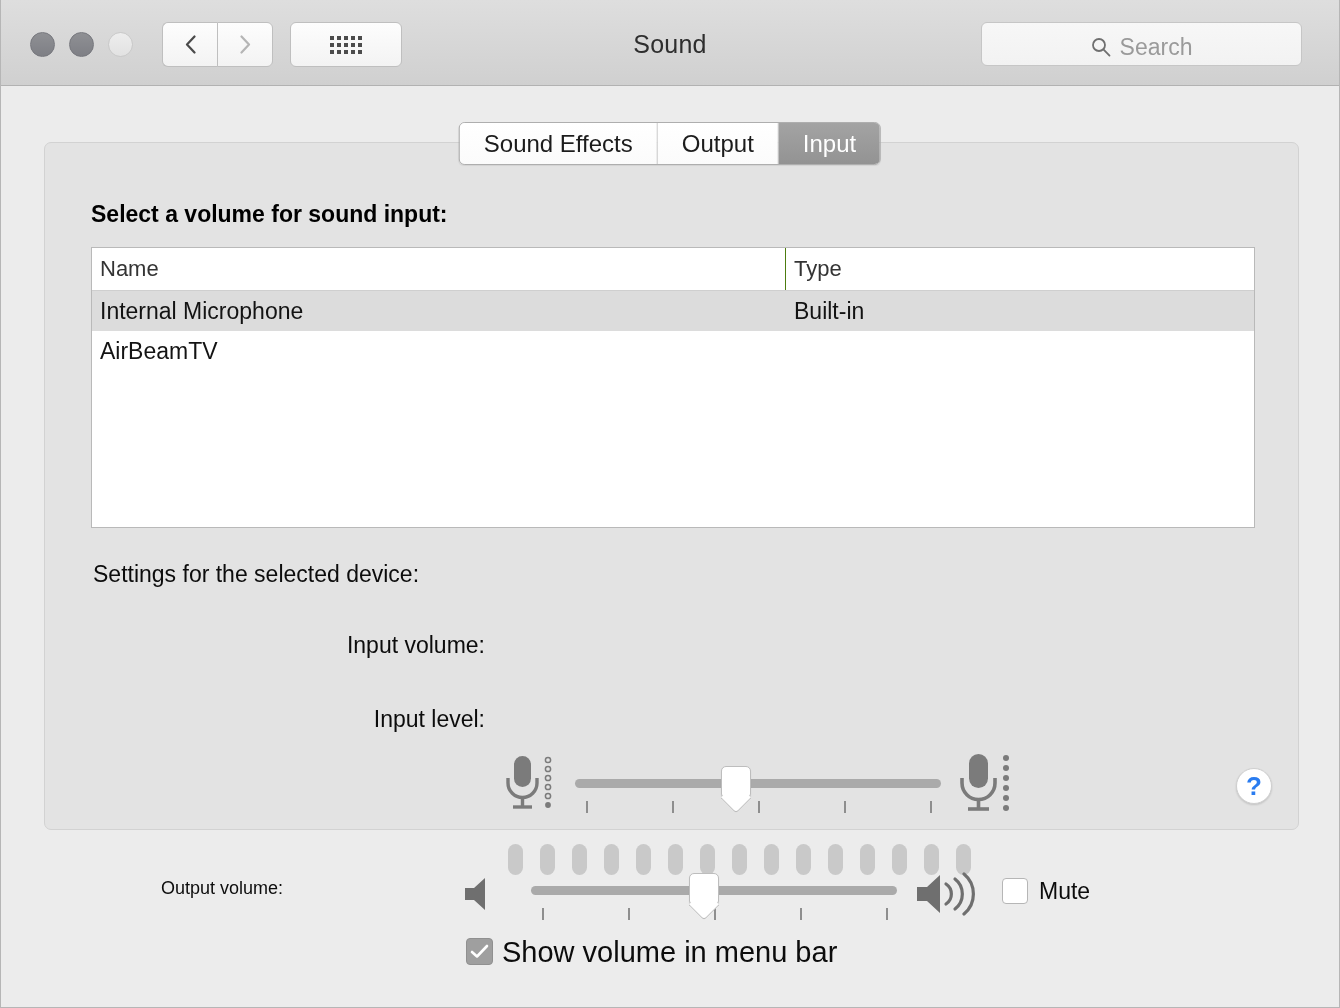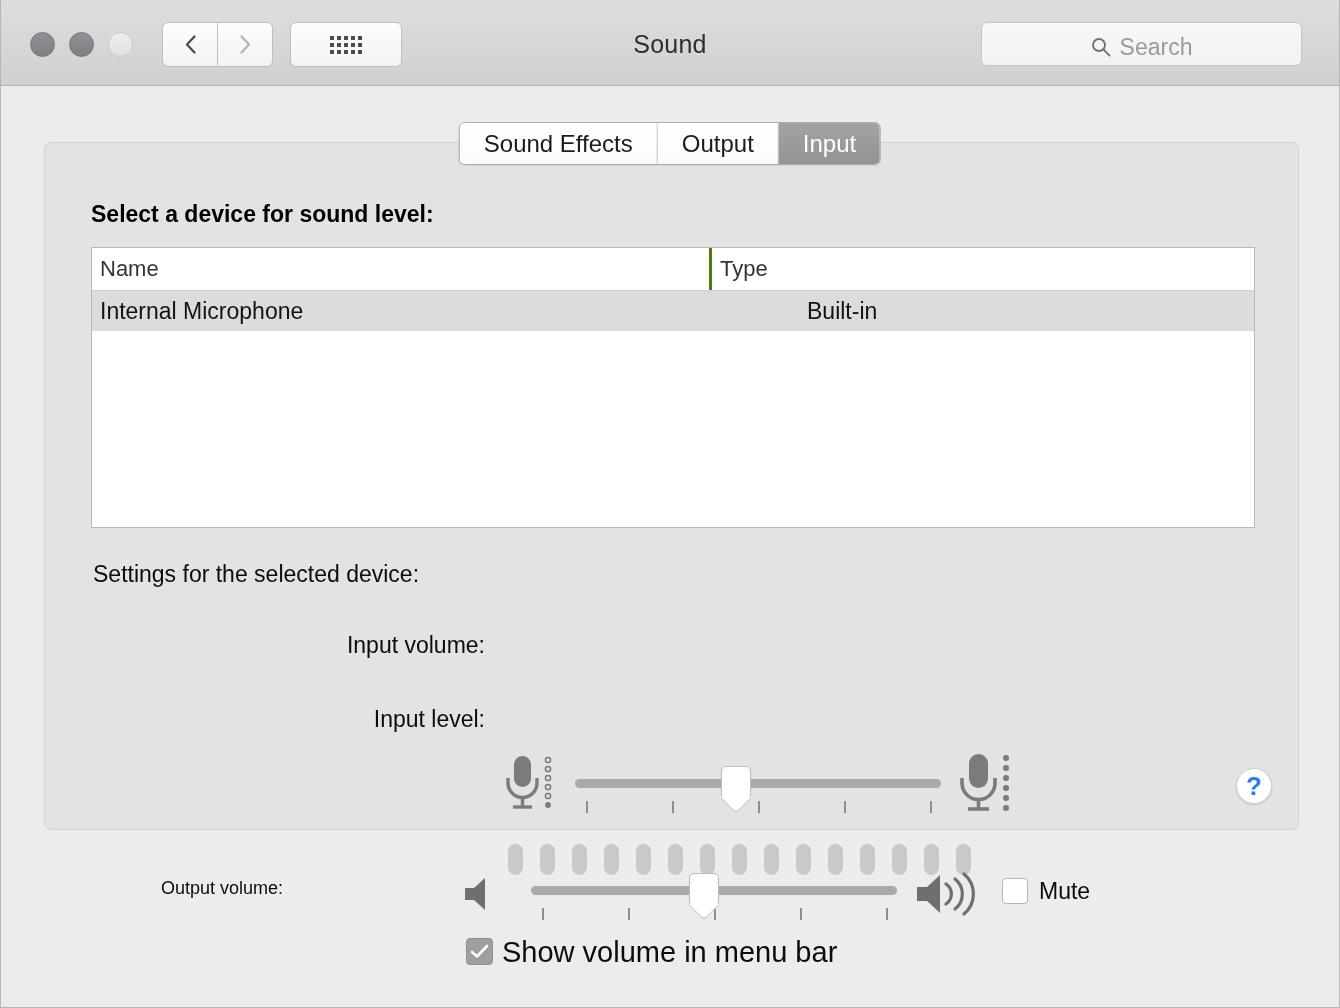--- a/index.html
+++ b/index.html
@@ -206,28 +206,27 @@
     border-bottom: 1px solid #cfcfcf;
   }
   .th {
     font-size: 22px;
     color: #343434;
     display: flex;
     align-items: center;
     padding-left: 8px;
     box-sizing: border-box;
   }
-  .th.name { width: 620px; border-right: 3px solid #4d7c0f; }
+  .th.name { width: 694px; border-right: 1px solid #4d7c0f; }
   .th.type { flex: 1; }
 
   .trow {
     display: flex;
     height: 40px;
     align-items: center;
-    gap: 13px;
   }
   .trow.selected { background: #dcdcdc; }
   .td {
     font-size: 23px;
     color: #131313;
     padding-left: 8px;
     box-sizing: border-box;
     display: flex;
     align-items: center;
     height: 100%;
@@ -471,32 +470,33 @@
   </div>
 
   <div id="tabbar">
     <div class="tab">Sound Effects</div>
     <div class="tab">Output</div>
     <div class="tab selected">Input</div>
   </div>
 
   <div id="panel">
 
-    <div id="panel-heading">Select a device for sound level:</div>
+    <div id="panel-heading">Select a volume for sound input:</div>
 
     <div id="devtable">
       <div id="devtable-head">
         <div class="th name">Name</div>
         <div class="th type">Type</div>
       </div>
       <div class="trow selected">
         <div class="td name">Internal Microphone</div>
         <div class="td type">Built-in</div>
       </div>
       <div class="trow">
+        <div class="td name">AirBeamTV</div>
         <div class="td type"></div>
       </div>
     </div>
 
     <div id="settings-heading">Settings for the selected device:</div>
 
     <div class="row-label" id="input-volume-label">Input volume:</div>
 
     <div class="mic-wrap" id="mic-small">
       <svg width="52" height="58" viewBox="0 0 52 58">

